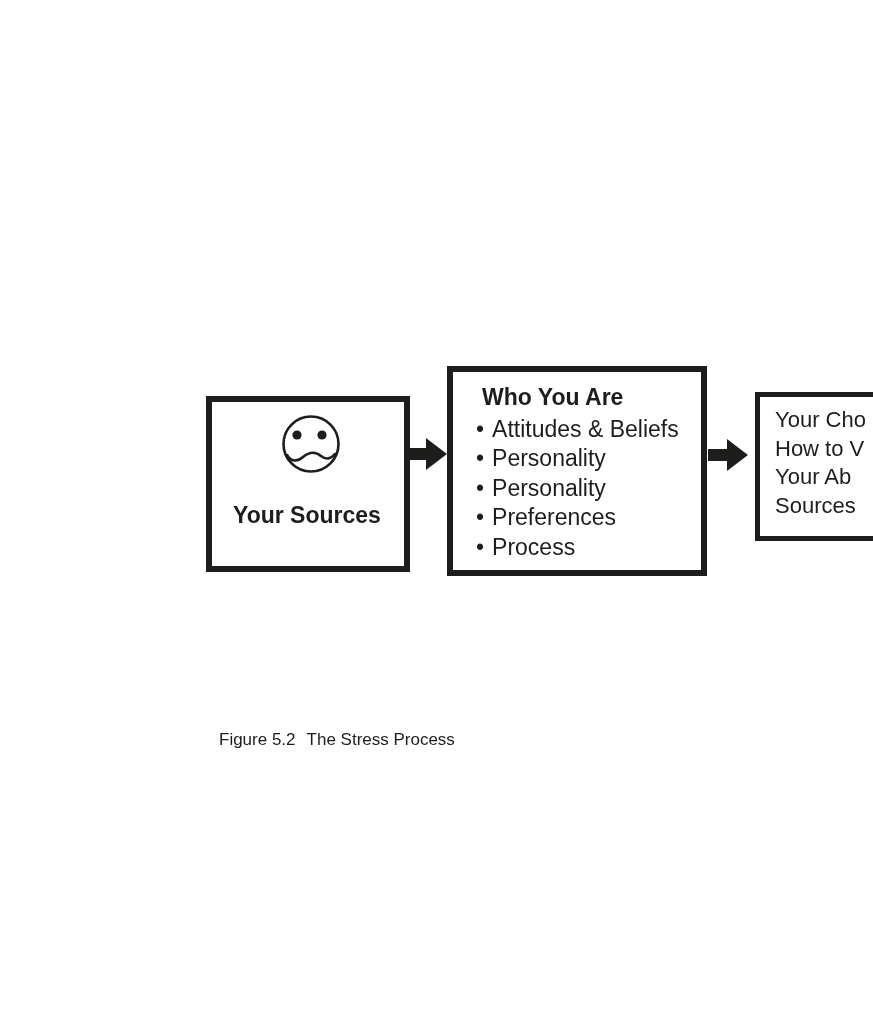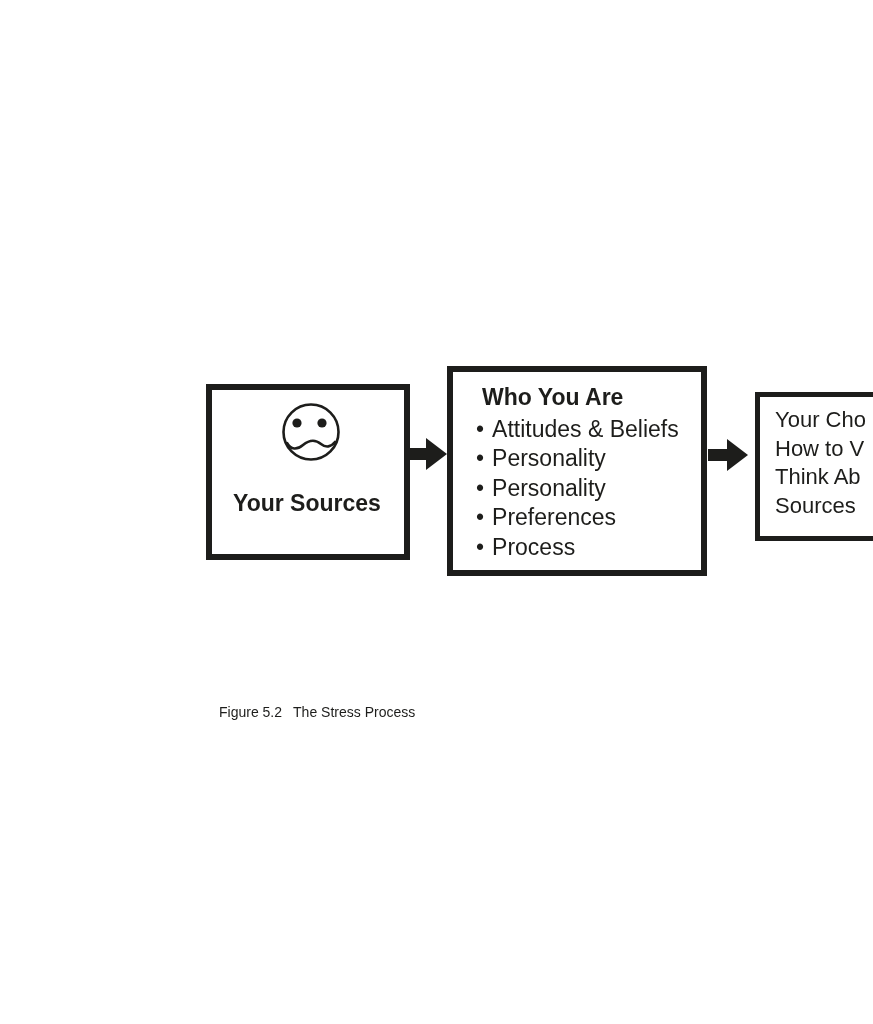--- a/index.html
+++ b/index.html
@@ -12,21 +12,21 @@
     font-family: "Liberation Sans", sans-serif;
     color: var(--ink);
   }
   .diagram { position: absolute; inset: 0; }
   .box {
     position: absolute;
     background: var(--bg);
     border: 6px solid var(--ink);
   }
   
-  .box-sources { left: 206px; top: 384px; width: 204px; height: 176px; }
+  .box-sources { left: 206px; top: 396px; width: 204px; height: 176px; }
   .face-icon { position: absolute; left: 68px; top: 12px; width: 62px; height: 62px; }
   .sources-label {
     position: absolute; left: 21px; top: 98px;
     font-size: 23px; font-weight: bold; line-height: 30px; white-space: nowrap;
   }
   
   .arrow { position: absolute; width: 42px; height: 42px; }
   .arrow-1 { left: 407px; top: 433px; }
   .arrow-2 { left: 708px; top: 434px; }
   
@@ -42,22 +42,22 @@
   }
   .bullet-glyph { margin-right: 8px; }
   
   .box-choices { left: 755px; top: 392px; width: 178px; height: 149px; border-width: 5px; }
   .choices-label {
     position: absolute; left: 15px; top: 9px;
     font-size: 22px; font-weight: normal; line-height: 28.5px; white-space: nowrap;
   }
   
   .caption {
-    position: absolute; left: 219px; top: 704px;
-    font-size: 14px; white-space: nowrap;
+    position: absolute; left: 219px; top: 730px;
+    font-size: 17px; white-space: nowrap;
   }
   .caption-label { margin-right: 11px; }
   svg .stroke { stroke: var(--ink); fill: none; }
   svg .fill { fill: var(--ink); }
 </style>
 </head>
 <body>
 
 <div class="diagram">
 
@@ -104,21 +104,21 @@
   </div>
 
   <svg class="arrow arrow-2" viewBox="0 0 42 42" aria-hidden="true">
     <polygon class="fill" points="0,15 19,15 19,5 40,21 19,37 19,27 0,27"></polygon>
   </svg>
 
   <div class="box box-choices">
     <div class="choices-label">
       <div>Your Cho</div>
       <div>How to V</div>
-      <div>Think Ab</div>
+      <div>Your Ab</div>
       <div>Sources</div>
     </div>
   </div>
 
   <div class="caption">
     <span class="caption-label">Figure 5.2</span><span>The Stress Process</span>
   </div>
 
 </div>
 

